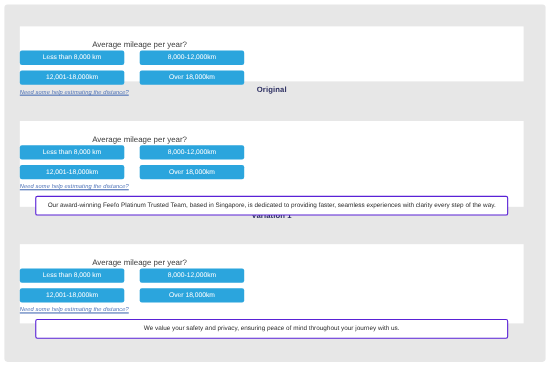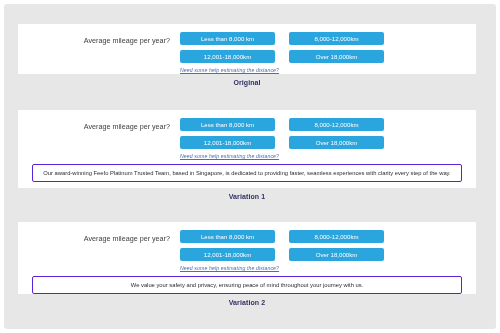--- a/index.html
+++ b/index.html
@@ -45,20 +45,21 @@
     box-sizing: border-box;
     width: 100%;
     position: relative;
     padding: 0;
   }
 
   .form-row {
     display: flex;
     align-items: flex-start;
     padding-top: 8px;
+    flex-direction: column;
   }
 
   .question-label {
     width: 162px;
     text-align: right;
     padding-right: 10px;
     font-size: 7.2px;
     color: #3d3d3d;
     line-height: 11px;
     padding-top: 3px;

